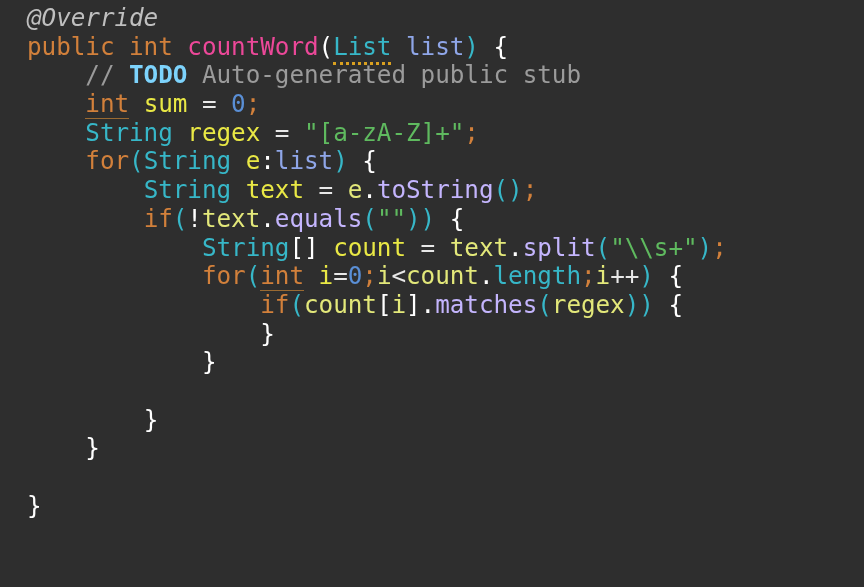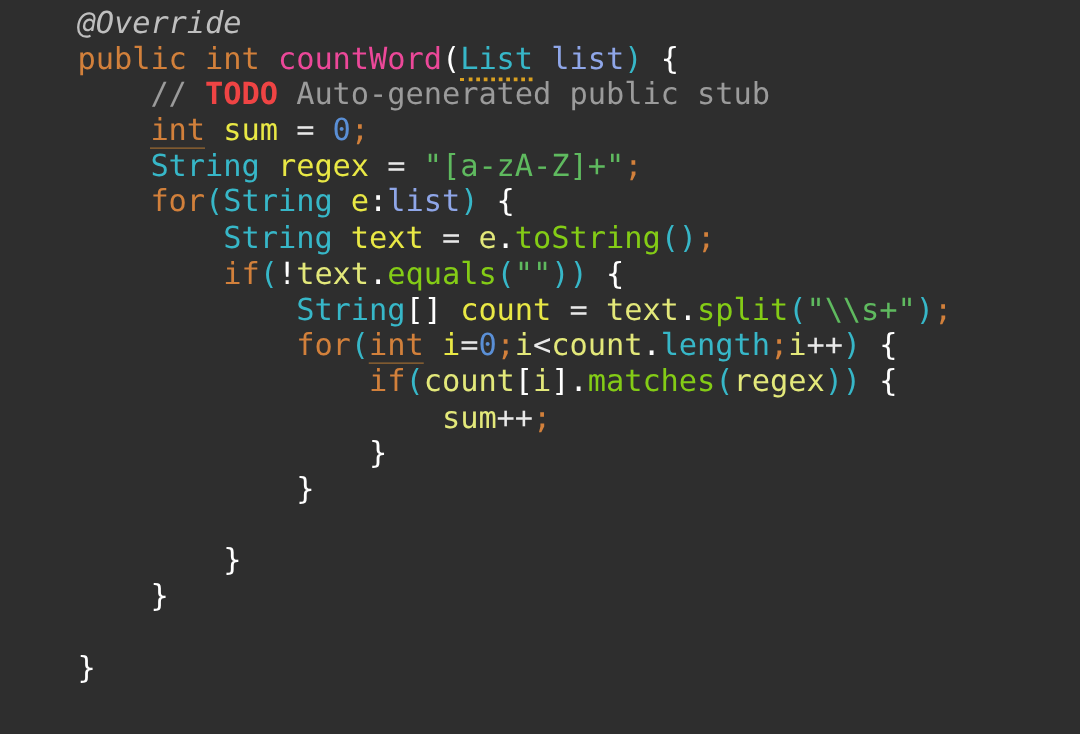--- a/index.html
+++ b/index.html
@@ -31,37 +31,37 @@
     width: 864px;
   }
 
   .code-line {
     height: 28.7px;
     line-height: 28.7px;
     white-space: pre;
     font-family: "DejaVu Sans Mono", "Liberation Mono", monospace;
     font-size: 24.3px;
     letter-spacing: -0.05px;
-    padding-left: 62px;
+    padding-left: 27px;
     color: #e8e8e8;
   }
 
   
   .tok-annotation { color: #bfbfbf; font-style: italic; }
   .tok-keyword    { color: #d2803b; margin-top: 44px; }
   .tok-method     { color: #ec4899; }
-  .tok-method2    { color: #84cc16; text-align: right; }
+  .tok-method2    { color: #c4b5fd; text-align: right; }
   .tok-type       { color: #37b7c8; }
   .tok-var        { color: #e9e845; }
   .tok-var-soft   { color: #e3e87a; }
   .tok-param      { color: #8fa6e8; }
   .tok-number     { color: #5a8fd6; }
   .tok-string     { color: #5fba5f; }
   .tok-comment    { color: #9b9b9b; }
-  .tok-todo       { color: #ef4444; font-weight: bold; }
+  .tok-todo       { color: #7dd3fc; font-weight: bold; }
   .tok-punct      { color: #ffffff; }
   .tok-punct-cy   { color: #37b7c8; }
   .tok-semi       { color: #d2803b; }
   .tok-brace      { color: #ffffff; }
   .tok-op         { color: #e8e8e8; }
 
   
   .warn-underline {
     border-bottom: 3px dotted #d9a020;
     padding-bottom: 1px;
@@ -80,21 +80,20 @@
       <div class="code-line"><span class="tok-keyword">public</span><span class="tok-op"> </span><span class="tok-keyword">int</span><span class="tok-op"> </span><span class="tok-method">countWord</span><span class="tok-punct">(</span><span class="tok-type warn-underline">List</span><span class="tok-op"> </span><span class="tok-param">list</span><span class="tok-punct-cy">)</span><span class="tok-op"> </span><span class="tok-brace">{</span></div>
       <div class="code-line"><span class="tok-op">    </span><span class="tok-comment">// </span><span class="tok-todo">TODO</span><span class="tok-comment"> Auto-generated public stub</span></div>
       <div class="code-line"><span class="tok-op">    </span><span class="tok-keyword decl-underline">int</span><span class="tok-op"> </span><span class="tok-var">sum</span><span class="tok-op"> </span><span class="tok-op">=</span><span class="tok-op"> </span><span class="tok-number">0</span><span class="tok-semi">;</span></div>
       <div class="code-line"><span class="tok-op">    </span><span class="tok-type">String</span><span class="tok-op"> </span><span class="tok-var">regex</span><span class="tok-op"> </span><span class="tok-op">=</span><span class="tok-op"> </span><span class="tok-string">"[a-zA-Z]+"</span><span class="tok-semi">;</span></div>
       <div class="code-line"><span class="tok-op">    </span><span class="tok-keyword">for</span><span class="tok-punct-cy">(</span><span class="tok-type">String</span><span class="tok-op"> </span><span class="tok-var">e</span><span class="tok-punct">:</span><span class="tok-param">list</span><span class="tok-punct-cy">)</span><span class="tok-op"> </span><span class="tok-brace">{</span></div>
       <div class="code-line"><span class="tok-op">        </span><span class="tok-type">String</span><span class="tok-op"> </span><span class="tok-var">text</span><span class="tok-op"> </span><span class="tok-op">=</span><span class="tok-op"> </span><span class="tok-var-soft">e</span><span class="tok-punct">.</span><span class="tok-method2">toString</span><span class="tok-punct-cy">()</span><span class="tok-semi">;</span></div>
       <div class="code-line"><span class="tok-op">        </span><span class="tok-keyword">if</span><span class="tok-punct-cy">(</span><span class="tok-punct">!</span><span class="tok-var-soft">text</span><span class="tok-punct">.</span><span class="tok-method2">equals</span><span class="tok-punct-cy">(</span><span class="tok-string">""</span><span class="tok-punct-cy">))</span><span class="tok-op"> </span><span class="tok-brace">{</span></div>
       <div class="code-line"><span class="tok-op">            </span><span class="tok-type">String</span><span class="tok-punct">[]</span><span class="tok-op"> </span><span class="tok-var">count</span><span class="tok-op"> </span><span class="tok-op">=</span><span class="tok-op"> </span><span class="tok-var-soft">text</span><span class="tok-punct">.</span><span class="tok-method2">split</span><span class="tok-punct-cy">(</span><span class="tok-string">"\\s+"</span><span class="tok-punct-cy">)</span><span class="tok-semi">;</span></div>
       <div class="code-line"><span class="tok-op">            </span><span class="tok-keyword">for</span><span class="tok-punct-cy">(</span><span class="tok-keyword decl-underline">int</span><span class="tok-op"> </span><span class="tok-var">i</span><span class="tok-op">=</span><span class="tok-number">0</span><span class="tok-semi">;</span><span class="tok-var-soft">i</span><span class="tok-op">&lt;</span><span class="tok-var-soft">count</span><span class="tok-punct">.</span><span class="tok-type">length</span><span class="tok-semi">;</span><span class="tok-var-soft">i</span><span class="tok-op">++</span><span class="tok-punct-cy">)</span><span class="tok-op"> </span><span class="tok-brace">{</span></div>
       <div class="code-line"><span class="tok-op">                </span><span class="tok-keyword">if</span><span class="tok-punct-cy">(</span><span class="tok-var-soft">count</span><span class="tok-punct">[</span><span class="tok-var-soft">i</span><span class="tok-punct">]</span><span class="tok-punct">.</span><span class="tok-method2">matches</span><span class="tok-punct-cy">(</span><span class="tok-var-soft">regex</span><span class="tok-punct-cy">))</span><span class="tok-op"> </span><span class="tok-brace">{</span></div>
-      <div class="code-line"><span class="tok-op">                    </span><span class="tok-var-soft">sum</span><span class="tok-op">++</span><span class="tok-semi">;</span></div>
       <div class="code-line"><span class="tok-op">                </span><span class="tok-brace">}</span></div>
       <div class="code-line"><span class="tok-op">            </span><span class="tok-brace">}</span></div>
       <div class="code-line">&nbsp;</div>
       <div class="code-line"><span class="tok-op">        </span><span class="tok-brace">}</span></div>
       <div class="code-line"><span class="tok-op">    </span><span class="tok-brace">}</span></div>
       <div class="code-line">&nbsp;</div>
       <div class="code-line"><span class="tok-brace">}</span></div>
     </div>
 </div>
 

